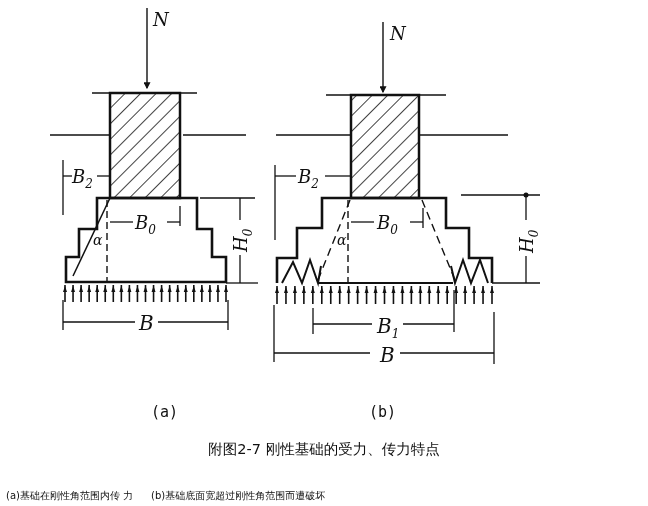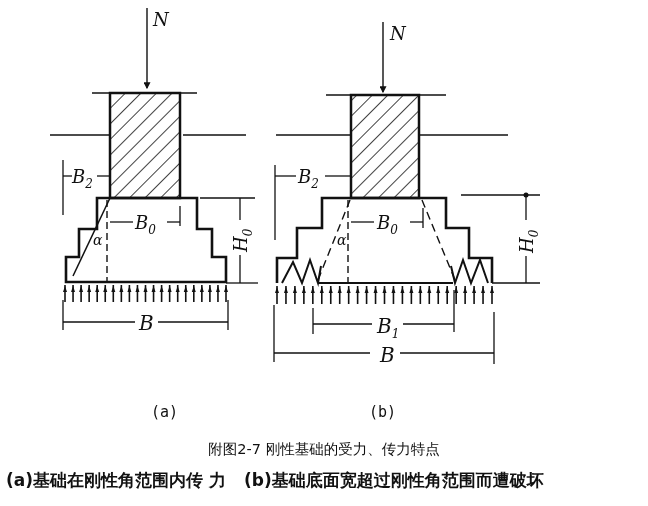--- a/index.html
+++ b/index.html
@@ -4,21 +4,21 @@
 <style>
   html, body { margin: 0; padding: 0; background: #ffffff; }
   body { width: 648px; height: 506px; position: relative; overflow: hidden; }
   svg { position: absolute; left: 0; top: 0; }
   .lbl { font-family: "DejaVu Serif", serif; font-style: italic; fill: #111; }
   .sub { font-family: "DejaVu Serif", serif; font-style: italic; fill: #111; }
   .cap { position: absolute; font-family: "DejaVu Sans", sans-serif; color: #111; white-space: nowrap; }
   #cap-a { left: 151px; top: 403px; font-size: 15px; font-family: "DejaVu Sans Mono", monospace; }
   #cap-b { left: 369px; top: 403px; font-size: 15px; font-family: "DejaVu Sans Mono", monospace; }
   #cap-title { left: 0; width: 648px; text-align: center; top: 440px; font-size: 14.5px; }
-  #cap-desc { left: 6px; top: 469px; font-size: 17px; font-weight: bold; }
+  #cap-desc { left: 6px; top: 489px; font-size: 10px; }
   #cap-desc span { margin-right: 18px; }
 </style>
 </head>
 <body>
 
 <svg width="648" height="506" viewBox="0 0 648 506">
   <defs>
     <pattern id="hatch" patternUnits="userSpaceOnUse" width="11" height="11" patternTransform="rotate(45)">
       <line x1="0" y1="0" x2="0" y2="11" stroke="#111" stroke-width="1.6"></line>
     </pattern>

